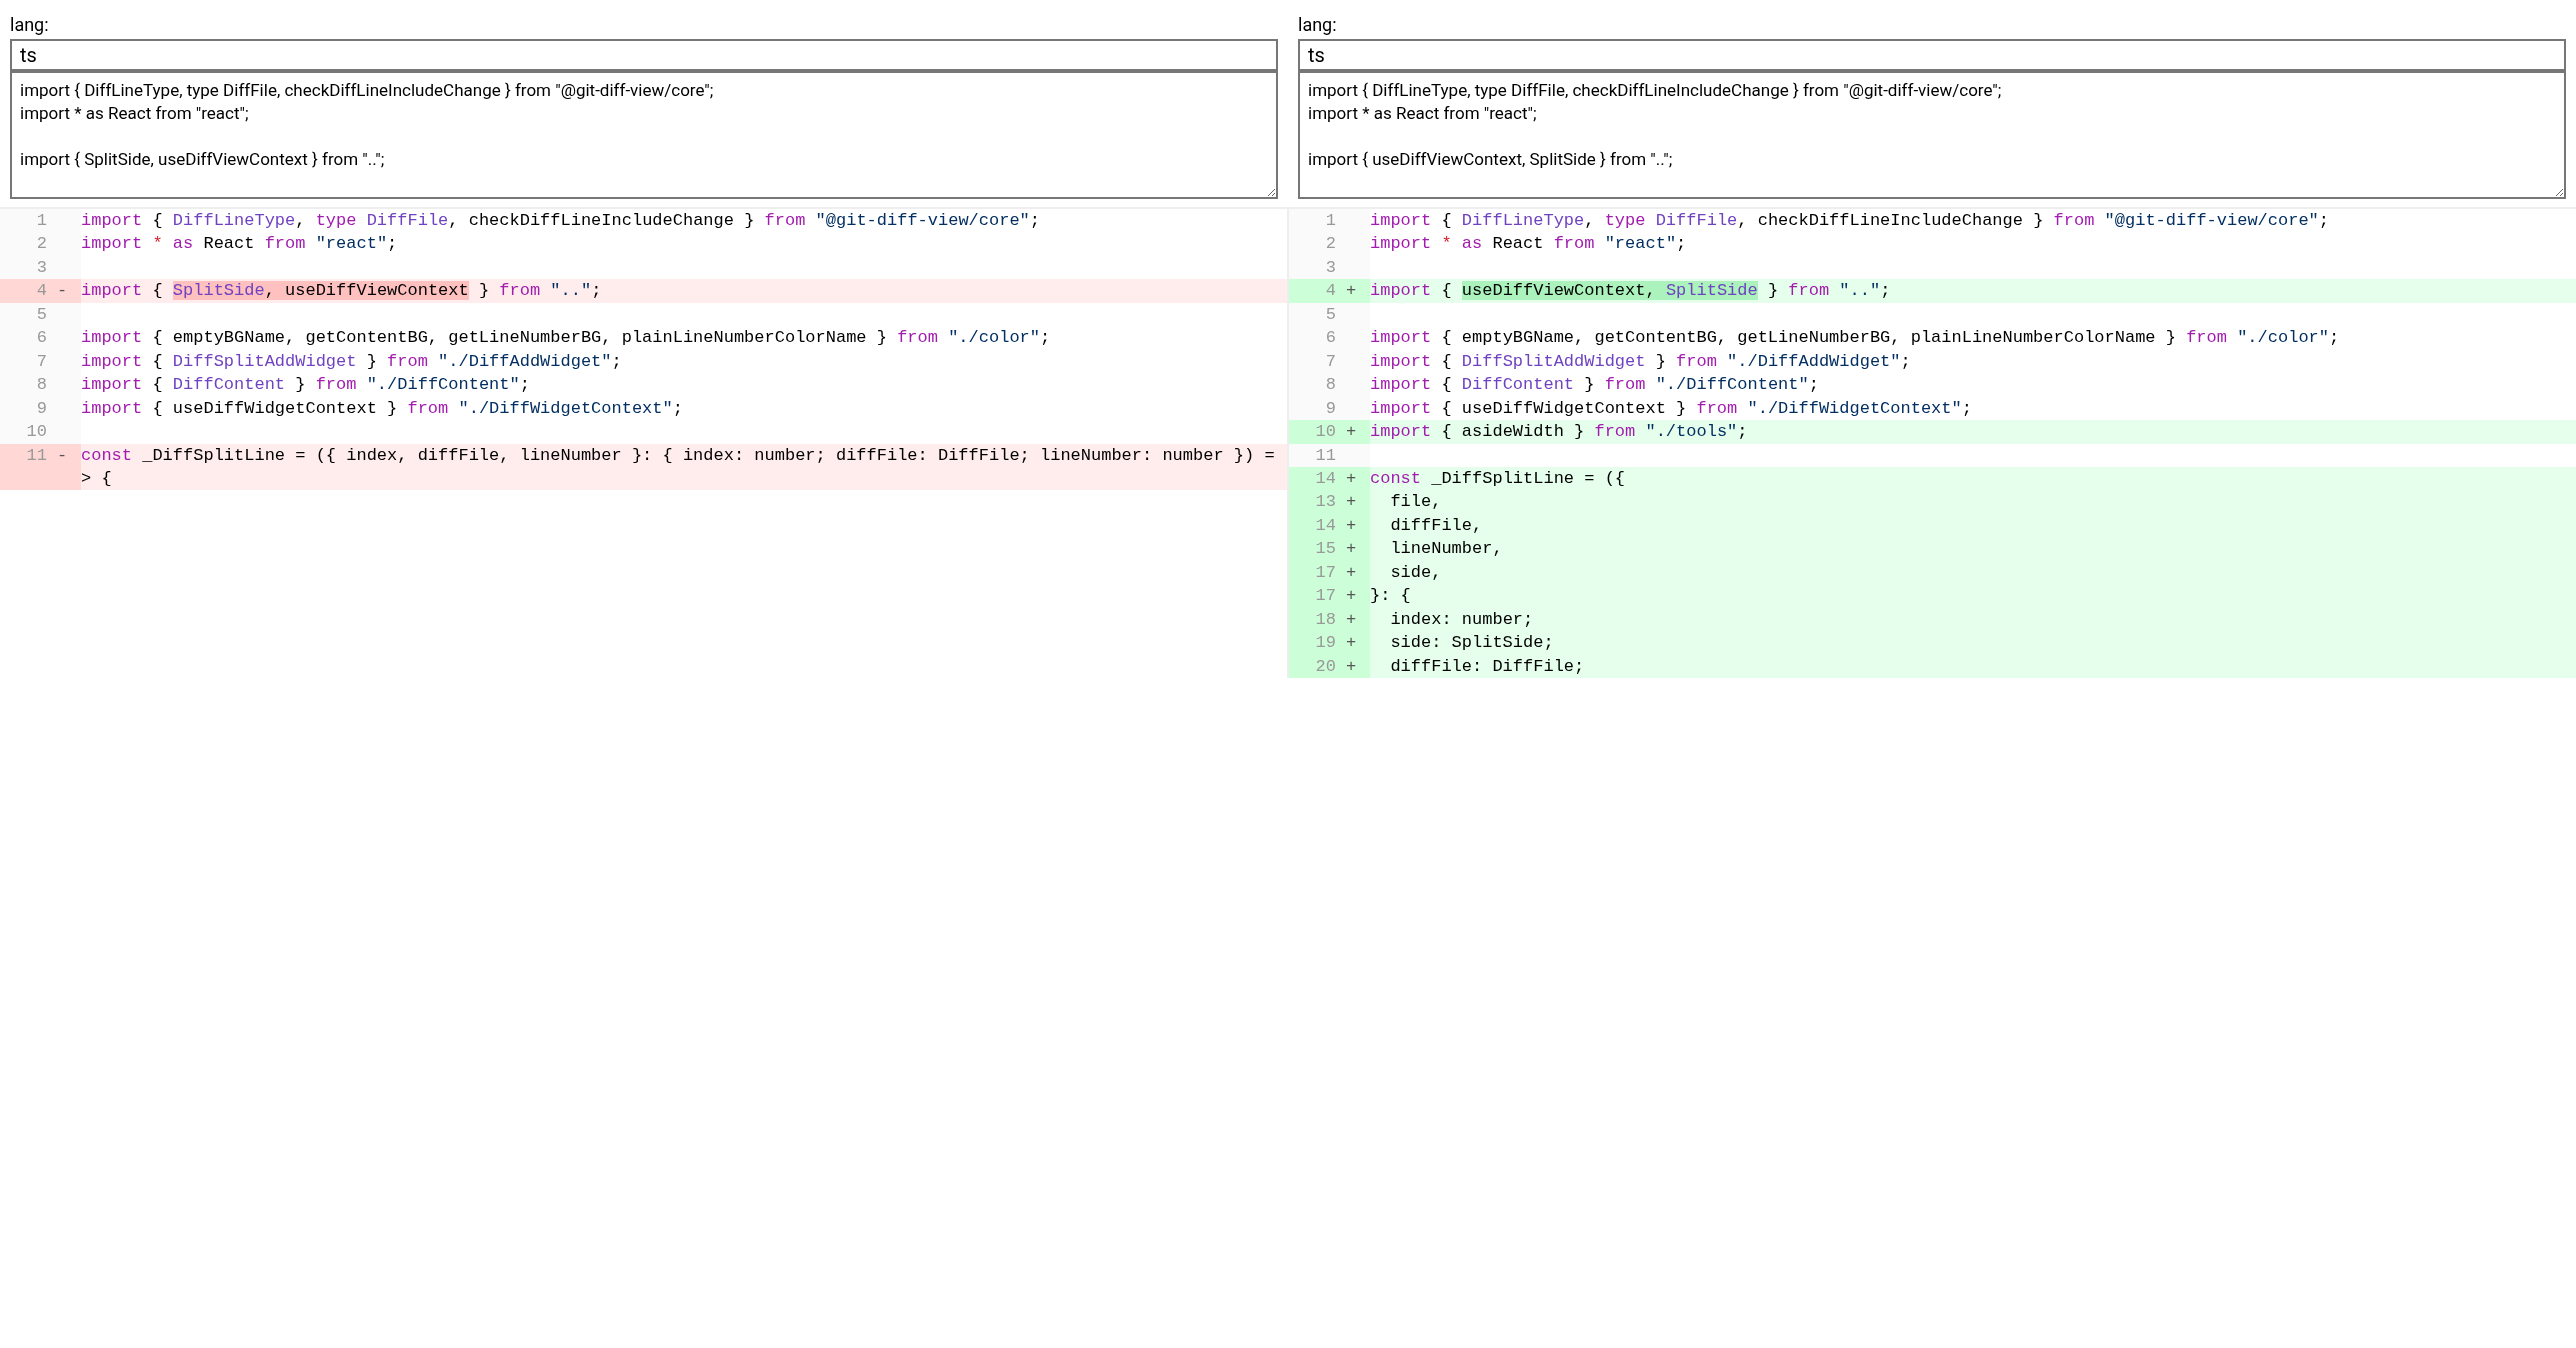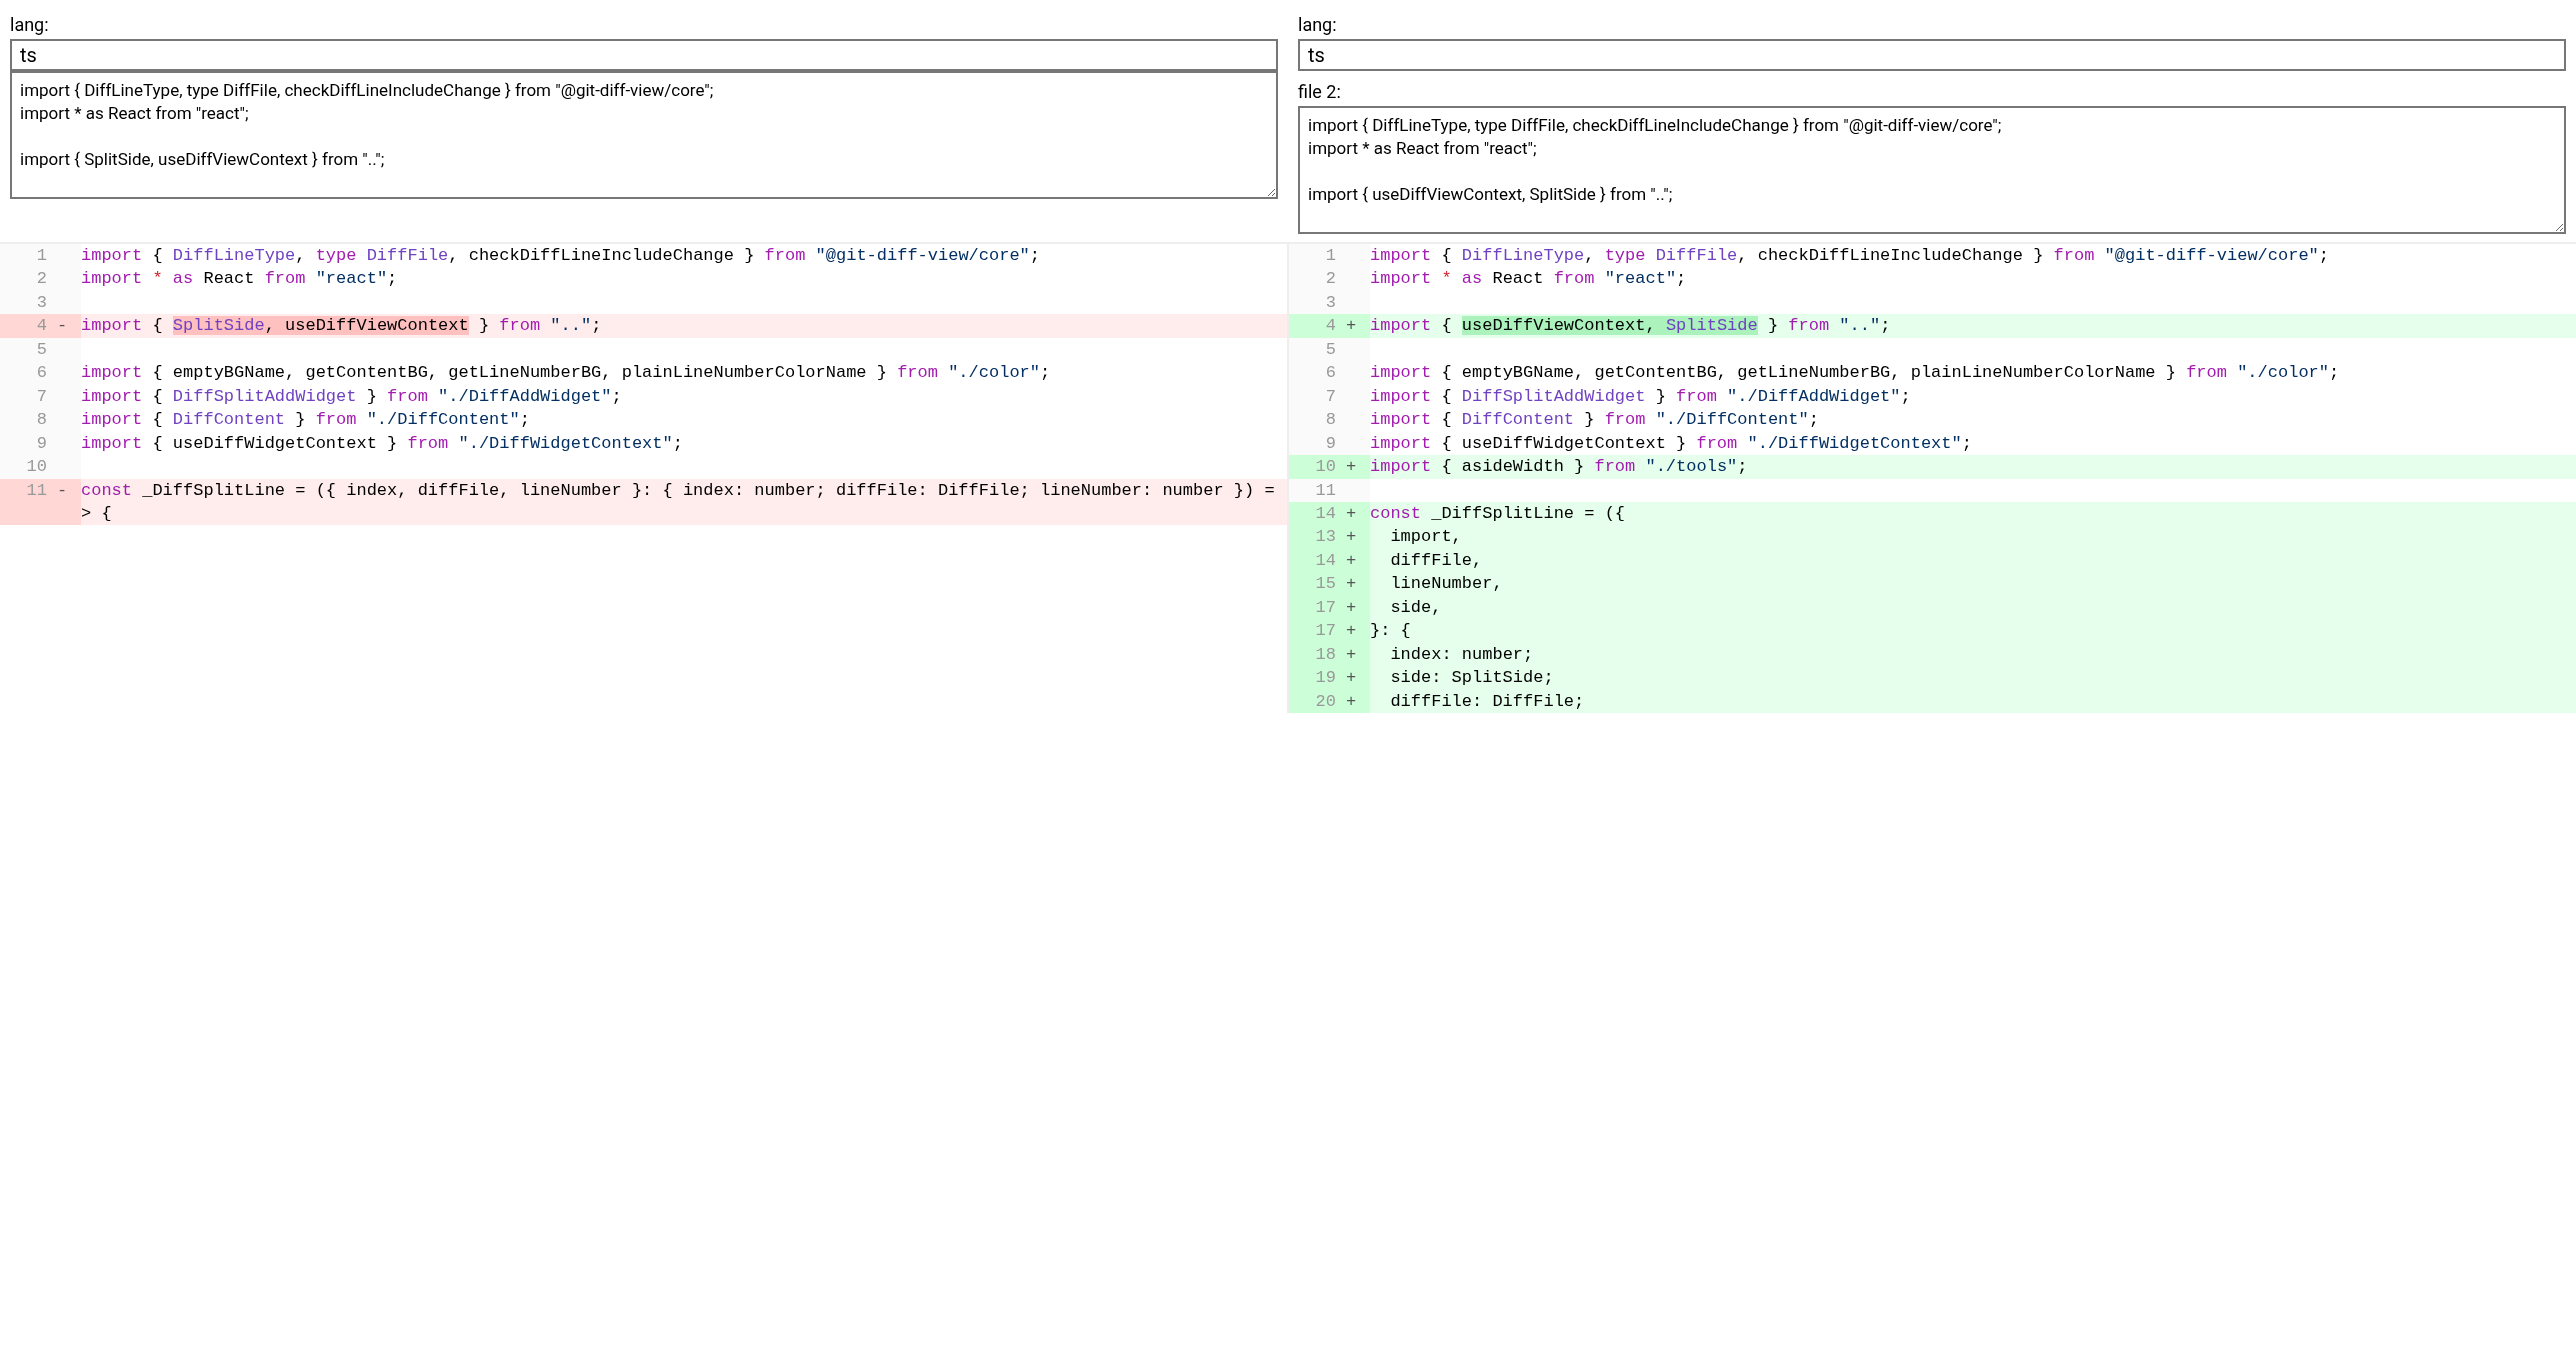--- a/index.html
+++ b/index.html
@@ -100,21 +100,20 @@
     <div class="field-label">lang:</div>
     <input class="text-input" type="text" value="ts" style="">
     <textarea class="textarea-input" style="">import { DiffLineType, type DiffFile, checkDiffLineIncludeChange } from "@git-diff-view/core";
 import * as React from "react";
 
 import { SplitSide, useDiffViewContext } from "..";</textarea>
   </div>
   <div class="top-col">
     <div class="field-label">lang:</div>
     <input class="text-input" type="text" value="ts" style="">
-    <div class="field-label">file 2:</div>
     <textarea class="textarea-input" style="">import { DiffLineType, type DiffFile, checkDiffLineIncludeChange } from "@git-diff-view/core";
 import * as React from "react";
 
 import { useDiffViewContext, SplitSide } from "..";</textarea>
   </div>
 </div>
 
 <div class="diff-container">
   <div class="diff-col" id="diff-left">
       <div class="diff-row row-ctx">
@@ -230,21 +229,21 @@
         <div class="code-cell"></div>
       </div>
       <div class="diff-row row-add">
         <div class="gutter-num">14</div>
         <div class="gutter-sign">+</div>
         <div class="code-cell"><span class="tok-kw">const</span><span> _DiffSplitLine = ({</span></div>
       </div>
       <div class="diff-row row-add">
         <div class="gutter-num">13</div>
         <div class="gutter-sign">+</div>
-        <div class="code-cell"><span>  import,</span></div>
+        <div class="code-cell"><span>  file,</span></div>
       </div>
       <div class="diff-row row-add">
         <div class="gutter-num">14</div>
         <div class="gutter-sign">+</div>
         <div class="code-cell"><span>  diffFile,</span></div>
       </div>
       <div class="diff-row row-add">
         <div class="gutter-num">15</div>
         <div class="gutter-sign">+</div>
         <div class="code-cell"><span>  lineNumber,</span></div>

